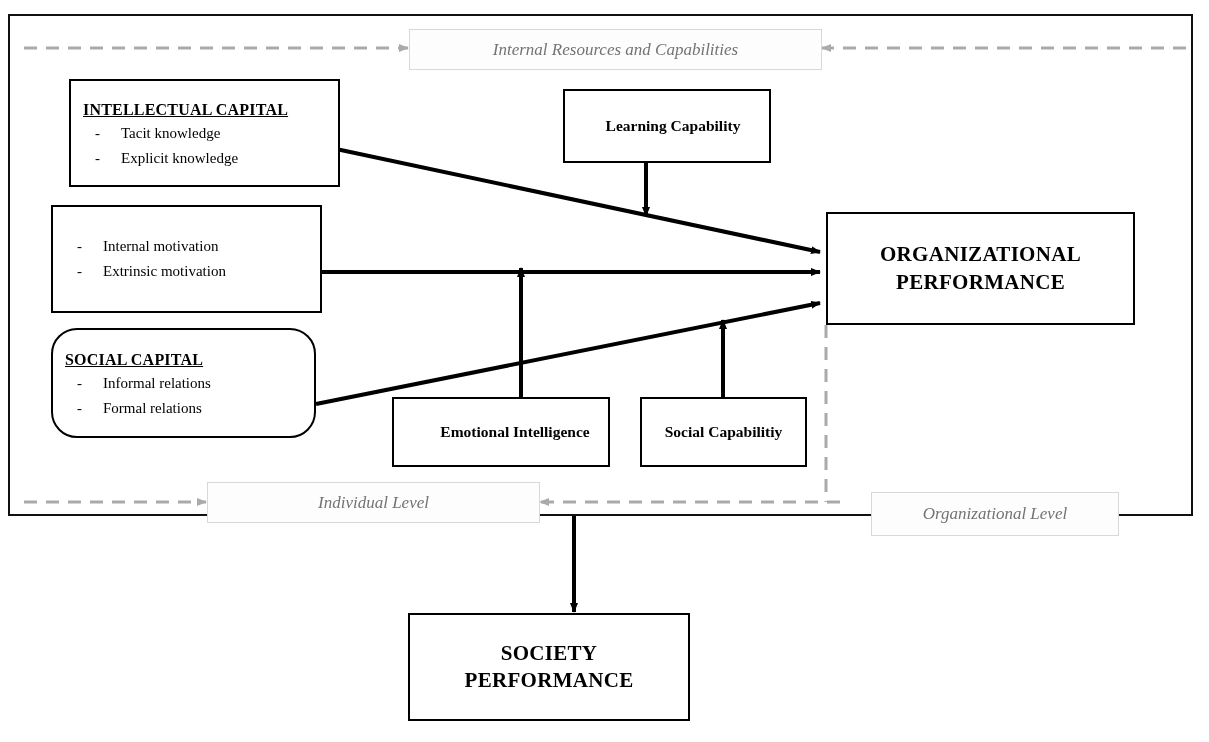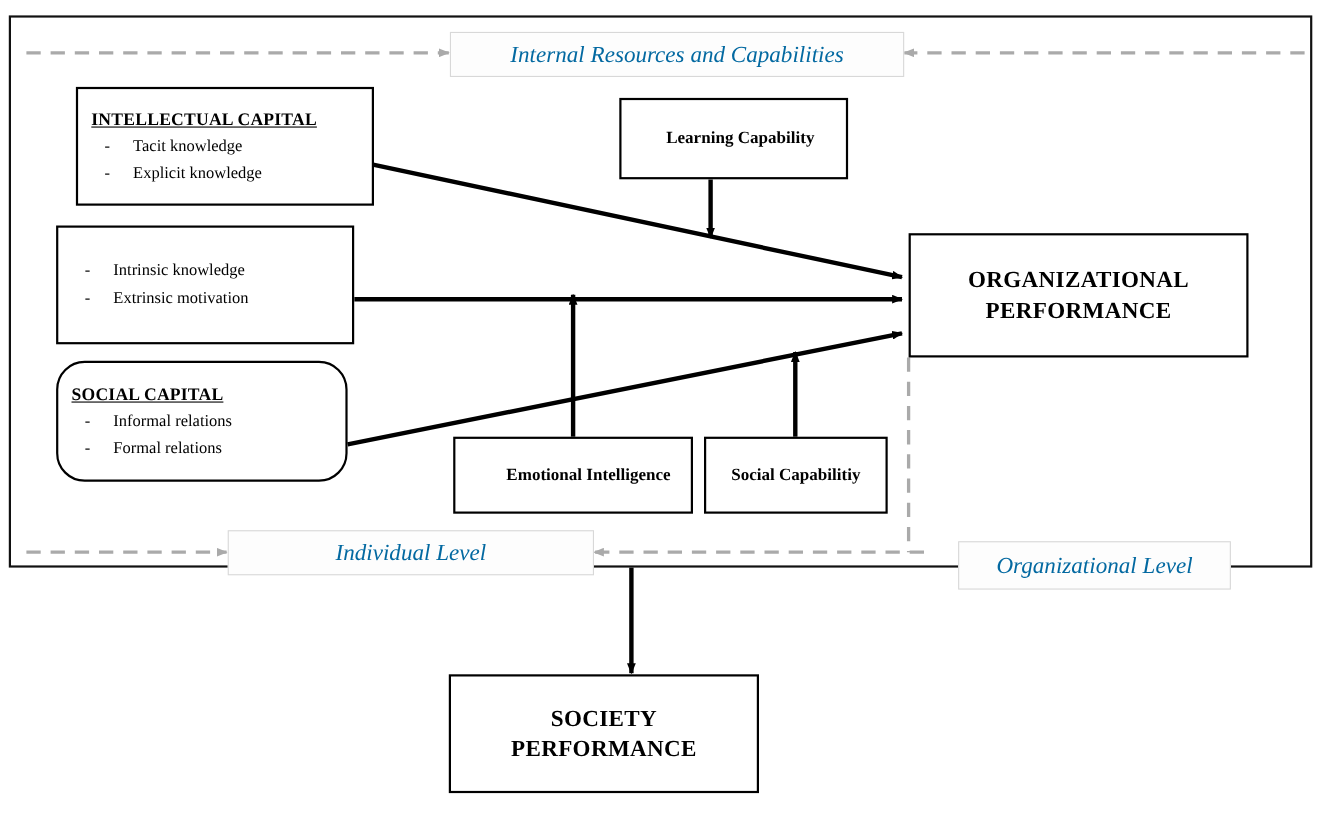--- a/index.html
+++ b/index.html
@@ -76,22 +76,22 @@
   
   .level-label {
     position: absolute;
     border: 1px solid #d8d8d8;
     background: #fdfdfd;
     box-sizing: border-box;
     display: flex;
     align-items: center;
     justify-content: center;
     font-style: italic;
-    font-size: 21px;
-    color: #0369a1;
+    font-size: 17px;
+    color: #737373;
   }
 
   svg.overlay {
     position: absolute;
     left: 0;
     top: 0;
     width: 1209px;
     height: 742px;
     pointer-events: none;
   }
@@ -150,21 +150,21 @@
     </div>
     <div class="bullet-row">
       <span class="bullet-dash">-</span>
       <span class="bullet-text">Explicit knowledge</span>
     </div>
   </div>
 
   <div class="box" style="left:51px; top:205px; width:271px; height:108px;">
     <div class="bullet-row">
       <span class="bullet-dash">-</span>
-      <span class="bullet-text">Intrinsic knowledge</span>
+      <span class="bullet-text">Internal motivation</span>
     </div>
     <div class="bullet-row">
       <span class="bullet-dash">-</span>
       <span class="bullet-text">Extrinsic motivation</span>
     </div>
   </div>
 
   <div class="box" style="left:51px; top:328px; width:265px; height:110px;border-radius:26px;">
     <div class="capital-title">SOCIAL CAPITAL</div>
     <div class="bullet-row">
@@ -174,21 +174,21 @@
     <div class="bullet-row">
       <span class="bullet-dash">-</span>
       <span class="bullet-text">Formal relations</span>
     </div>
   </div>
 
   <div class="box center" style="left:563px; top:89px; width:208px; height:74px;padding-left:12px;">
     <div class="box-label">Learning Capability</div>
   </div>
 
-  <div class="box center" style="left:412px; top:397px; width:218px; height:70px;padding-left:28px;">
+  <div class="box center" style="left:392px; top:397px; width:218px; height:70px;padding-left:28px;">
     <div class="box-label">Emotional Intelligence</div>
   </div>
 
   <div class="box center" style="left:640px; top:397px; width:167px; height:70px;">
     <div class="box-label">Social Capabilitiy</div>
   </div>
 
   <div class="box center" style="left:826px; top:212px; width:309px; height:113px;">
     <div class="box-label big">ORGANIZATIONAL</div>
     <div class="box-label big">PERFORMANCE</div>

